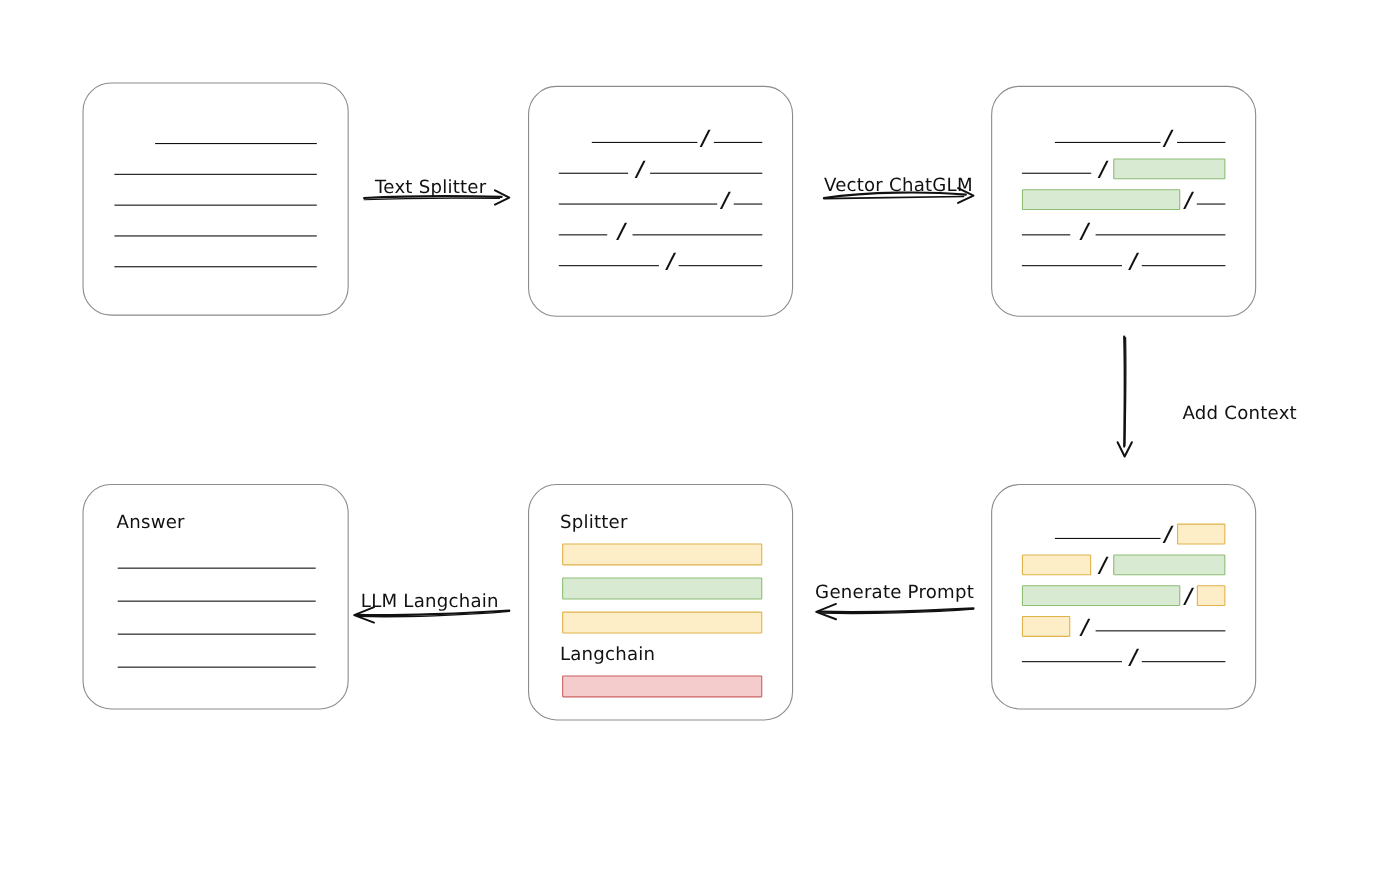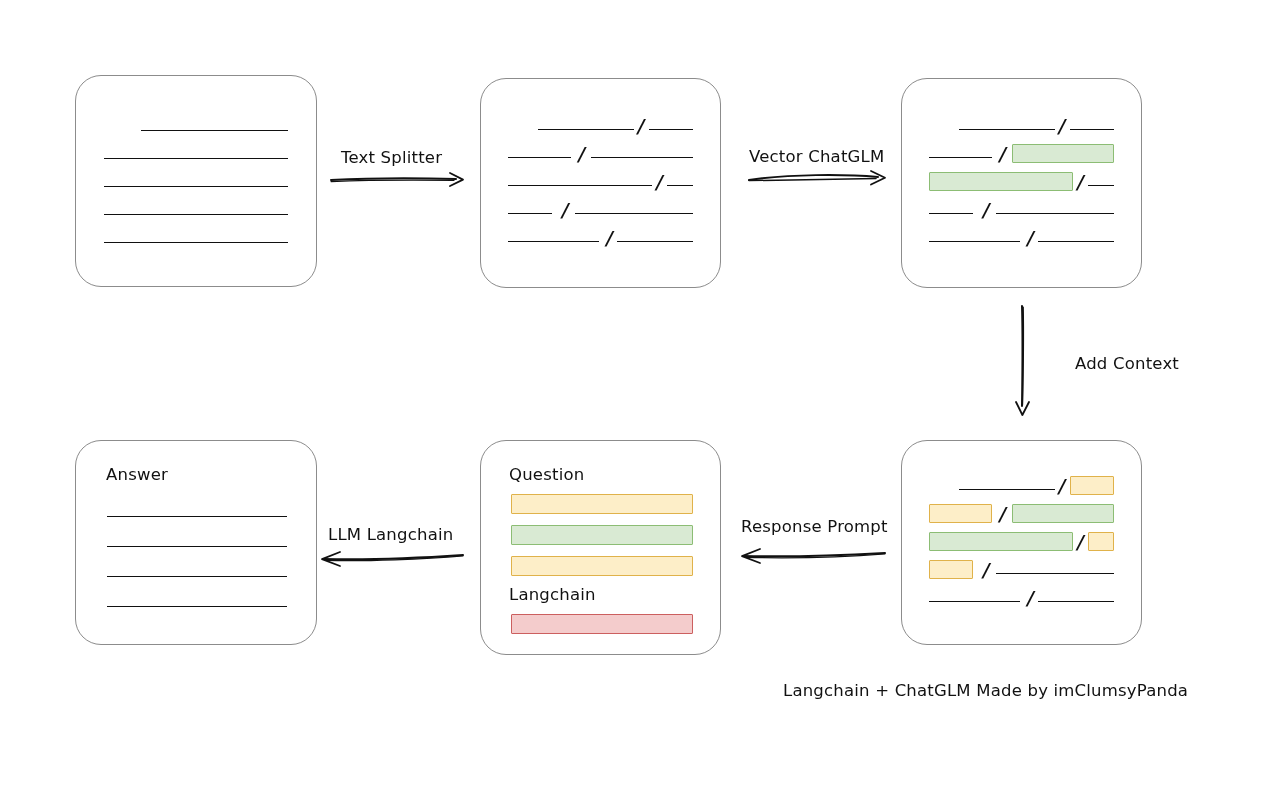--- a/index.html
+++ b/index.html
@@ -94,20 +94,21 @@
     position: absolute;
   }
   .arrow svg { display: block; overflow: visible; }
   .arrow-label {
     position: absolute;
     font-family: "DejaVu Sans", sans-serif;
     font-size: 16.5px;
     color: #111111;
     white-space: nowrap;
     letter-spacing: .2px;
+    margin-top: 12px;
   }
 
   .caption {
     position: absolute;
     font-family: "DejaVu Sans", sans-serif;
     font-size: 16.5px;
     color: #111111;
     white-space: nowrap;
     letter-spacing: .2px;
   }
@@ -254,24 +255,24 @@
       </div>
   </div>
 
   <div class="arrow" style="left:738px; top:545px;">
     <svg width="148" height="22" viewBox="0 0 148 22">
       <path d="M147 8 C 110 10, 48 12, 6 11" stroke="#111" stroke-width="2" fill="none" stroke-linecap="round"></path>
       <path d="M147 8.8 C 108 12, 50 13.4, 8 12.4" stroke="#111" stroke-width="1.2" fill="none" stroke-linecap="round"></path>
       <path d="M22 4 L 4 11.2 L 22 18" stroke="#111" stroke-width="1.8" fill="none" stroke-linejoin="round" stroke-linecap="round"></path>
     </svg>
   </div>
-  <div class="arrow-label" style="left:741px; top:517px;">Response Prompt</div>
+  <div class="arrow-label" style="left:741px; top:517px;">Generate Prompt</div>
 
   <div class="card" style="left:480px; top:440px; width:241px; height:215px;">
-    <div class="card-label" style="left:28px; top:24px;">Question</div>
+    <div class="card-label" style="left:28px; top:24px;">Splitter</div>
     <div id="knowledge-bars">
         <div class="bar yellow" style="left: 30px; width: 182px; top: 53px;"></div>
         <div class="bar green" style="left: 30px; width: 182px; top: 84px;"></div>
         <div class="bar yellow" style="left: 30px; width: 182px; top: 115px;"></div>
       </div>
     <div class="card-label" style="left:28px; top:144px;">Langchain</div>
     <div id="question-bars">
         <div class="bar red" style="left: 30px; width: 182px; top: 173px;"></div>
       </div>
   </div>
@@ -288,15 +289,14 @@
   <div class="card" style="left:75px; top:440px; width:242px; height:205px;">
     <div class="card-label" style="left:30px; top:24px;">Answer</div>
     <div id="answer-lines">
         <div class="uline" style="left: 31px; width: 180px; top: 75px;"></div>
         <div class="uline" style="left: 31px; width: 180px; top: 105px;"></div>
         <div class="uline" style="left: 31px; width: 180px; top: 135px;"></div>
         <div class="uline" style="left: 31px; width: 180px; top: 165px;"></div>
       </div>
   </div>
 
-  <div class="caption" style="left:783px; top:681px;">Langchain + ChatGLM Made by imClumsyPanda</div>
 
 </div>
 
 </body></html>

